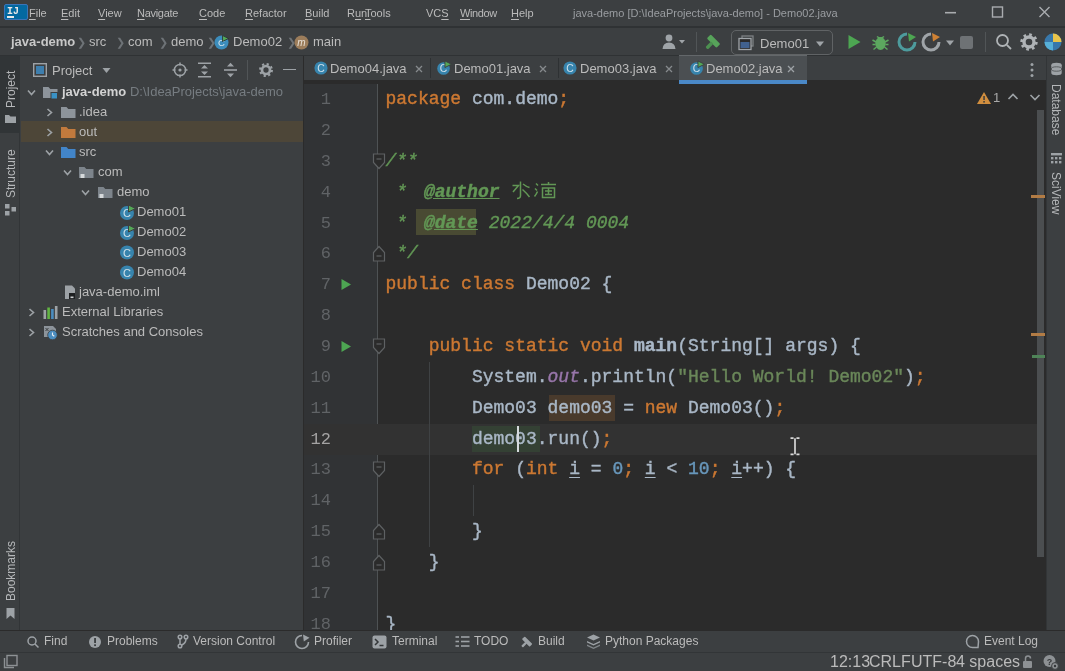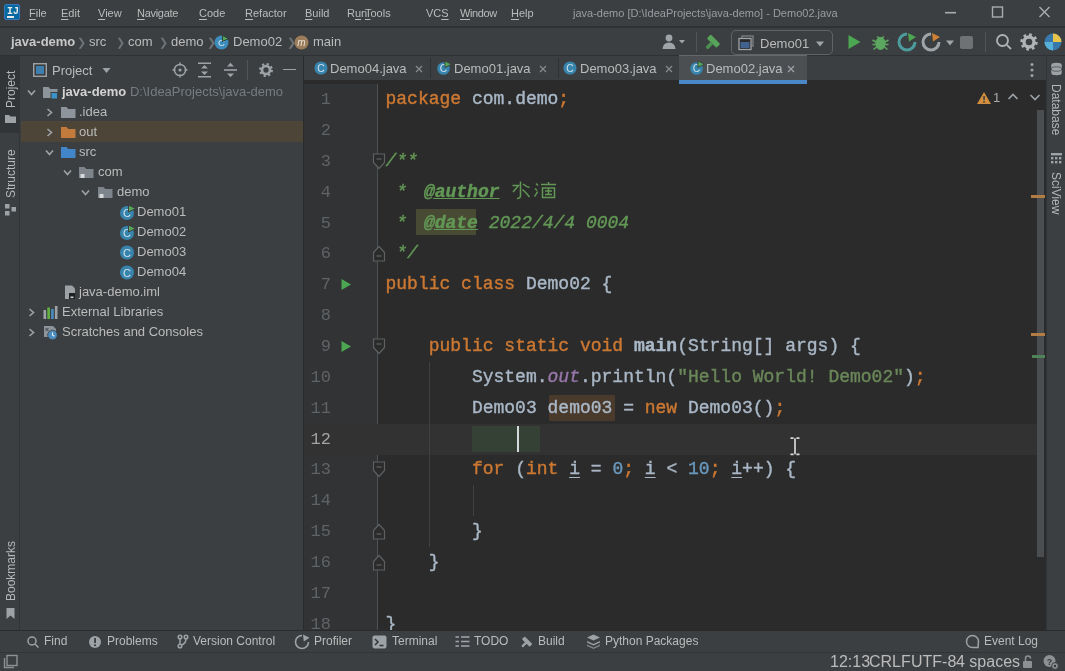--- a/index.html
+++ b/index.html
@@ -45,21 +45,21 @@
   .bitem { position:absolute; top:0; height:22px; line-height:22px; font-size:12px; color:#bbbbbb; }
   #statusbar { left:0; top:652px; width:1065px; height:19px; background:#3c3f41; border-top:1px solid #323537; }
   .sitem { position:absolute; top:0; height:19px; line-height:19px; font-size:16px; color:#bbbbbb; }
 </style></head>
 <body>
 <div class="ab" id="titlebar"></div>
 <div class="ab" id="topborder"></div>
 <div class="ab" id="navbar"></div>
 <div class="ab" id="navborder"></div>
 
-<div class="ab" style="left:4px;top:4px;width:16px;height:16px;background:#0369a1;border:1px solid #3b74b8;border-radius:2px;">
+<div class="ab" style="left:4px;top:4px;width:24px;height:16px;background:#0369a1;border:1px solid #3b74b8;border-radius:2px;">
   <div class="ab" style="left:2px;top:1px;font-size:10px;font-weight:bold;color:#e8e8e8;font-family:'Liberation Mono',monospace;letter-spacing:0;">IJ</div>
   <div class="ab" style="left:2px;top:11px;width:7px;height:1.5px;background:#e8e8e8;"></div>
 </div>
 
 <div class="menu" style="left:29px;"><u>F</u>ile</div>
 <div class="menu" style="left:61px;"><u>E</u>dit</div>
 <div class="menu" style="left:98px;"><u>V</u>iew</div>
 <div class="menu" style="left:137px;letter-spacing:-0.3px;"><u>N</u>avigate</div>
 <div class="menu" style="left:199px;"><u>C</u>ode</div>
 <div class="menu" style="left:245px;"><u>R</u>efactor</div>
@@ -409,20 +409,21 @@
             <path d="M32.5 8 L44.5 8 L44.5 17.5 L32.5 17.5 Z"></path>
             <path d="M38.5 8 L38.5 15 M35 11 L42 11 M35 14.5 L42 14.5"></path>
           </g>
         </svg></span></div>
   <div class="cl" style="top:123.5px"><span class="cm"> * <span class="cmt">@date</span> 2022/4/4 0004</span></div>
   <div class="cl" style="top:154.3px"><span class="cm"> */</span></div>
   <div class="cl" style="top:185.2px"><span class="kw">public class</span> Demo02 {</div>
   <div class="cl" style="top:247px">    <span class="kw">public static void </span><b>main</b>(String[] args) {</div>
   <div class="cl" style="top:277.8px">        System.<span class="fld">out</span>.println(<span class="str">"Hello World! Demo02"</span>)<span class="kw">;</span></div>
   <div class="cl" style="top:308.7px">        Demo03 demo03 = <span class="kw">new</span> Demo03()<span class="kw">;</span></div>
+  <div class="cl" style="top:339.6px">        demo03.run()<span class="kw">;</span></div>
   <div class="cl" style="top:370.4px">        <span class="kw">for</span> (<span class="kw">int </span><span class="un">i</span> = <span class="num">0</span><span class="kw">;</span> <span class="un">i</span> &lt; <span class="num">10</span><span class="kw">;</span> <span class="un">i</span>++) {</div>
   <div class="cl" style="top:432.2px">        }</div>
   <div class="cl" style="top:463px">    }</div>
   <div class="cl" style="top:524.8px">}</div>
 
   <div class="ab" style="left:212.6px;top:342px;width:2px;height:26px;background:#d5d9dc;"></div>
 
   <svg class="ab" style="left:36px;top:194px" width="12" height="13" viewBox="0 0 12 13">
       <path d="M1.5 1 L11 6.5 L1.5 12 Z" fill="#4da652"></path>
     </svg>

